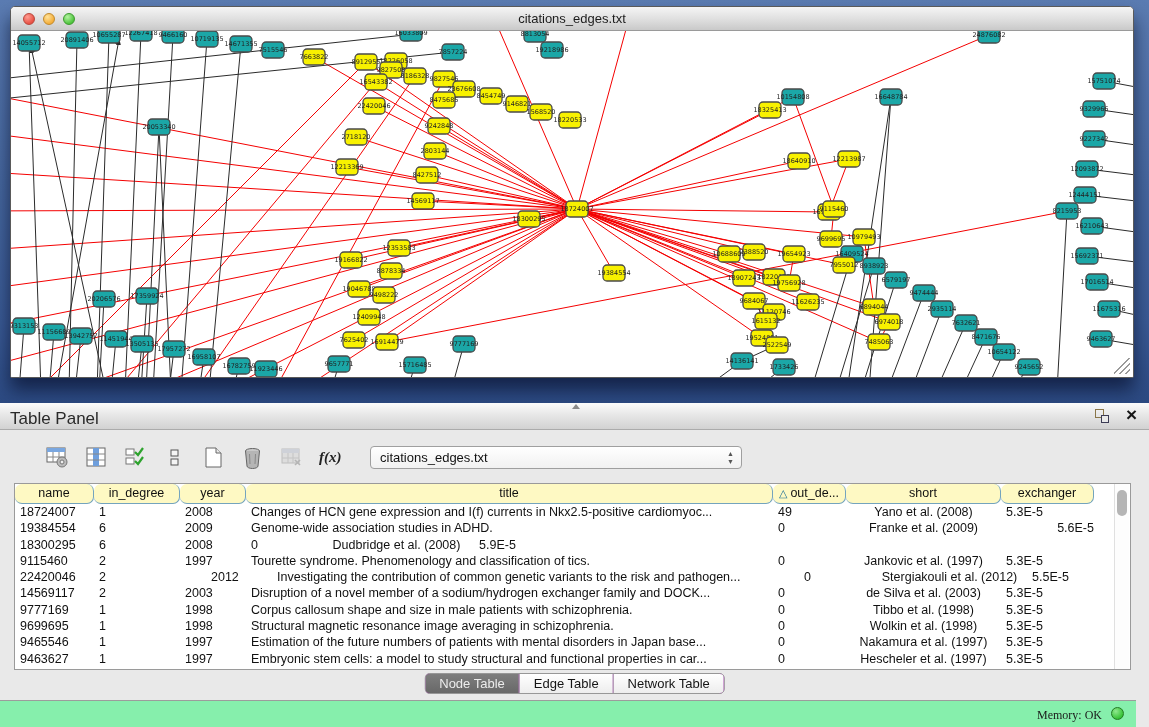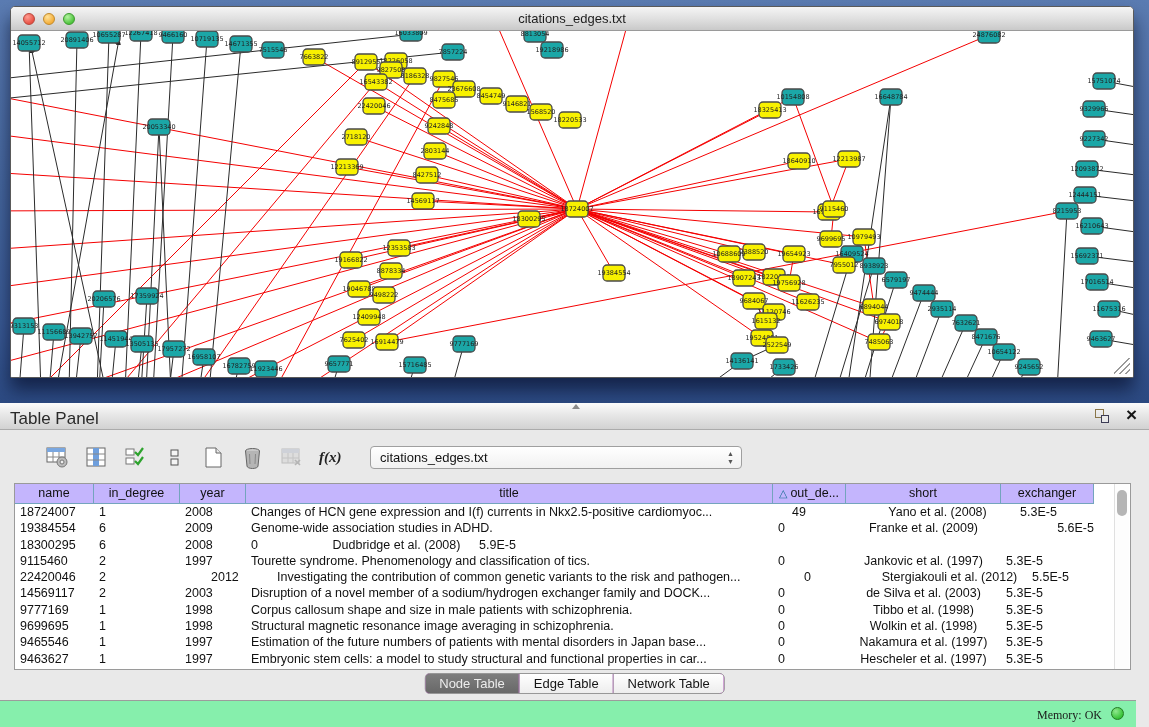--- a/index.html
+++ b/index.html
@@ -52,23 +52,23 @@
   .fx { font-family:"Liberation Serif", serif; font-style:italic; font-size:15px; font-weight:bold; color:#222; }
   .combo { position:relative; margin-left:12px; width:372px; height:23px;
            background:linear-gradient(180deg,#ffffff,#f1f1f1);
            border:1px solid #9f9f9f; border-radius:4px; font-size:13px; color:#111;
            line-height:21px; padding-left:9px; }
   .combo .arrows { position:absolute; right:7px; top:3px; font-size:7px; line-height:8px; color:#555; text-align:center; }
 
   .tablebox { position:absolute; left:14px; top:53px; width:1117px; height:187px;
               background:#fff; border:1px solid #9a9a9a; overflow:hidden; }
   .thead { display:flex; height:20px; }
-  .th { background:#c4b5fd; border-right:1px solid #74a4bd; border-bottom:1px solid #74a4bd;
+  .th { background:#fef9c3; border-right:1px solid #74a4bd; border-bottom:1px solid #74a4bd;
         font-size:12.5px; color:#101010; text-align:center; line-height:19px;
-        overflow:hidden; white-space:nowrap; flex:none; }
+        overflow:hidden; white-space:nowrap; flex:none;border-radius:7px; }
   .th .sortmark { color:#1d6f96; font-size:11px; margin-right:3px; }
   .trow { display:flex; height:16.3px; }
   .td { font-size:12.5px; color:#111; line-height:16px; padding-left:5px; white-space:nowrap;
         overflow:hidden; flex:none; }
   .td.center { text-align:center; padding-left:0; }
   .vscroll { position:absolute; right:1px; top:0px; width:15px; height:185px;
              background:#fdfdfd; border-left:1px solid #e0e0e0; }
   .vthumb { position:absolute; left:2px; top:6px; width:10px; height:26px; border-radius:6px;
             background:#b5b5b5; }
 
@@ -741,21 +741,21 @@
           <div class="th" style="width: 73px;"><span class="sortmark">△</span>out_de...</div>
           <div class="th" style="width: 155px;">short</div>
           <div class="th" style="width: 93px;">exchanger</div>
         </div>
       <div id="tbody">
           <div class="trow">
             <div class="td" style="width: 79px;">18724007</div>
             <div class="td" style="width: 86px;">1</div>
             <div class="td" style="width: 66px;">2008</div>
             <div class="td" style="width: 527px;">Changes of HCN gene expression and I(f) currents in Nkx2.5-positive cardiomyoc...</div>
-            <div class="td" style="width: 73px; margin-left: 14px;">49</div>
+            <div class="td" style="width: 73px;">49</div>
             <div class="td center" style="width: 155px;">Yano et al. (2008)</div>
             <div class="td" style="width: 93px;">5.3E-5</div>
           </div>
           <div class="trow">
             <div class="td" style="width: 79px;">19384554</div>
             <div class="td" style="width: 86px;">6</div>
             <div class="td" style="width: 66px;">2009</div>
             <div class="td" style="width: 527px;">Genome-wide association studies in ADHD.</div>
             <div class="td" style="width: 73px;">0</div>
             <div class="td center" style="width: 155px;">Franke et al. (2009)</div>

